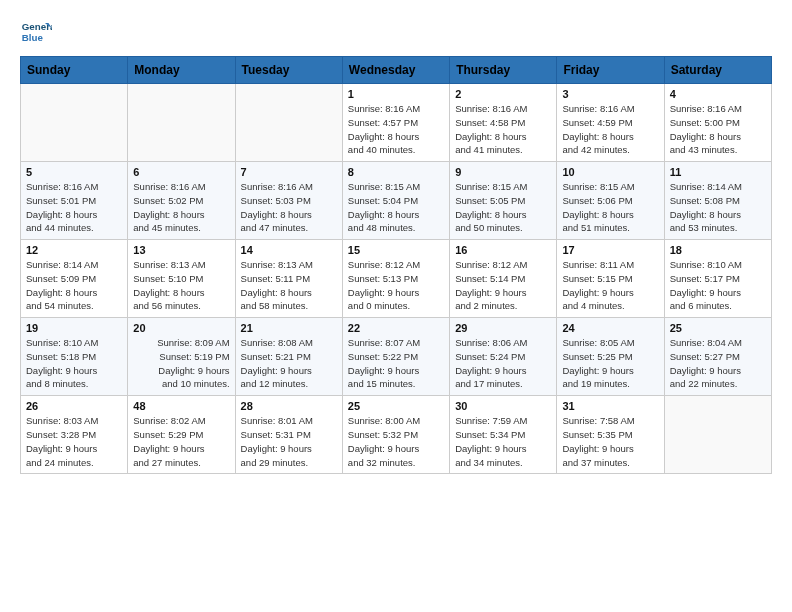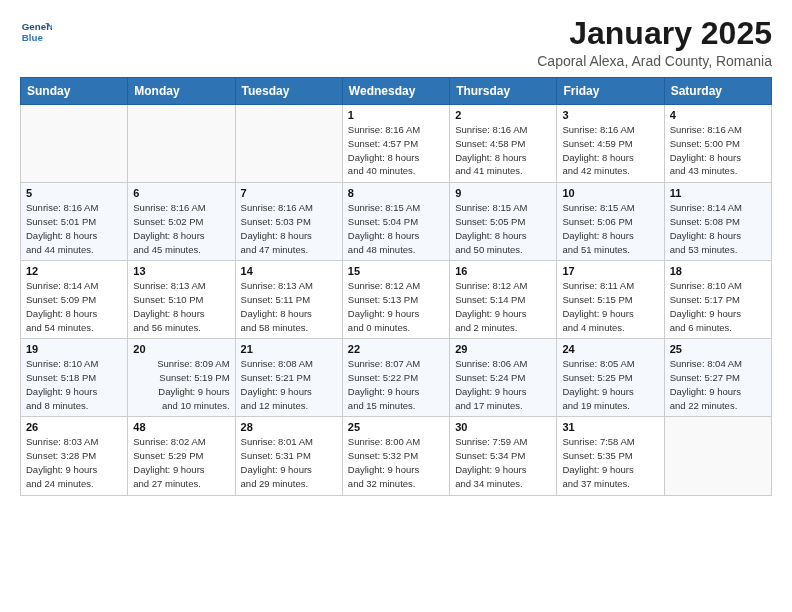--- a/index.html
+++ b/index.html
@@ -39,21 +39,21 @@
       color: #555;
       margin-top: 2px;
     }
     .calendar {
       width: 100%;
       border-collapse: collapse;
       border: 1px solid #ccc;
     }
     .calendar th {
       background: #2e74b5;
-      color: #ffffff;
+      color: #000000;
       font-size: 12px;
       font-weight: bold;
       text-align: left;
       padding: 6px 6px;
       border: 1px solid #2060a0;
     }
     .calendar td {
       vertical-align: top;
       border: 1px solid #ccc;
       padding: 4px 5px;
@@ -84,24 +84,20 @@
 </head>
 <body>
 
 <div class="header">
   <div class="logo">
     <svg class="logo-icon" viewBox="0 0 36 36" xmlns="http://www.w3.org/2000/svg">
       <text x="2" y="16" font-size="11" font-weight="bold" fill="#1a5276" font-family="Arial">General</text>
       <text x="2" y="28" font-size="11" font-weight="bold" fill="#2e74b5" font-family="Arial">Blue</text>
       <polygon points="28,8 36,14 32,8" fill="#2e74b5"></polygon>
     </svg>
-  </div>
-  <div class="title-block">
-    <div class="month-title">January 2025</div>
-    <div class="subtitle">Caporal Alexa, Arad County, Romania</div>
   </div>
 </div>
 
 <table class="calendar">
   <thead>
     <tr>
     <th>Sunday</th>
         <th>Monday</th>
         <th>Tuesday</th>
         <th>Wednesday</th>

